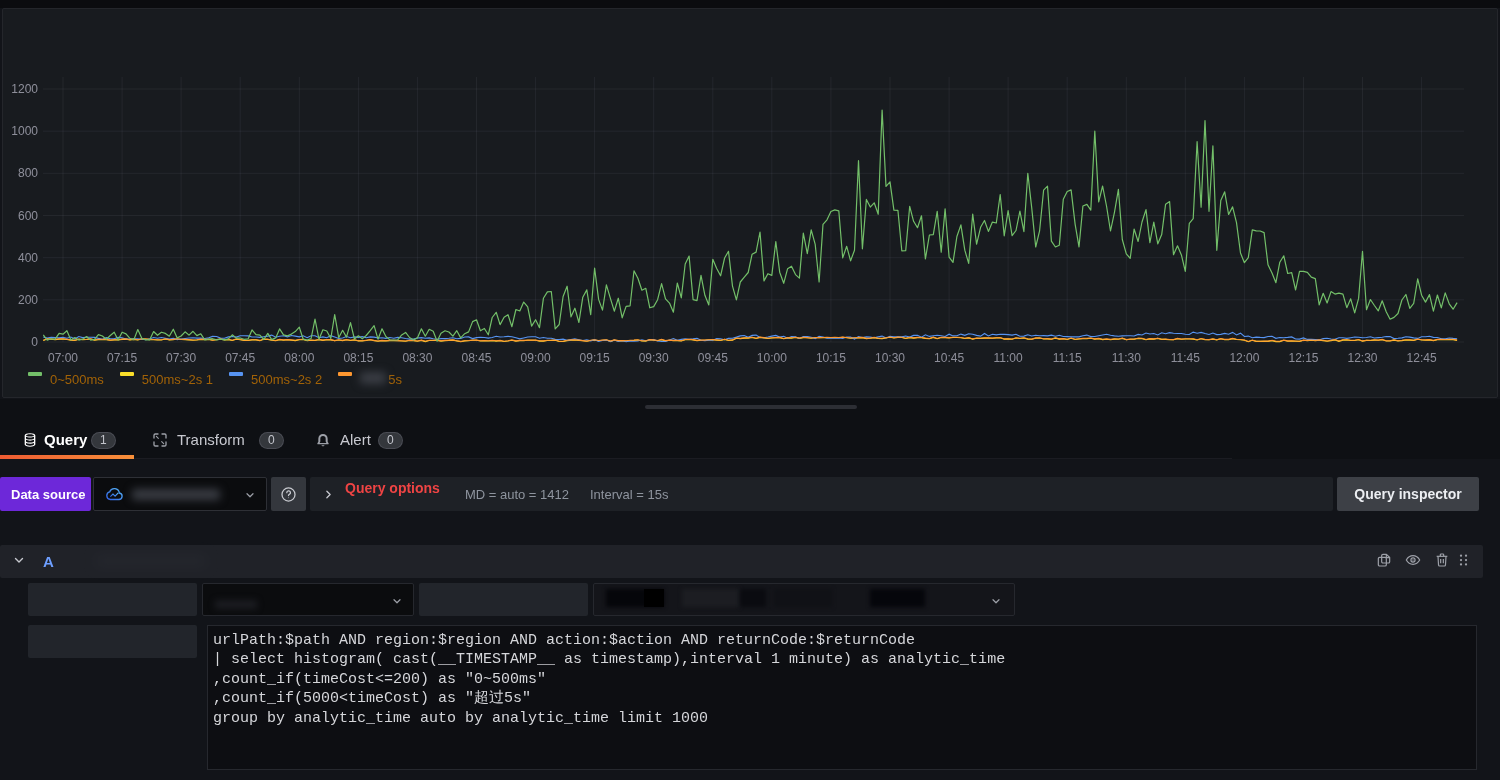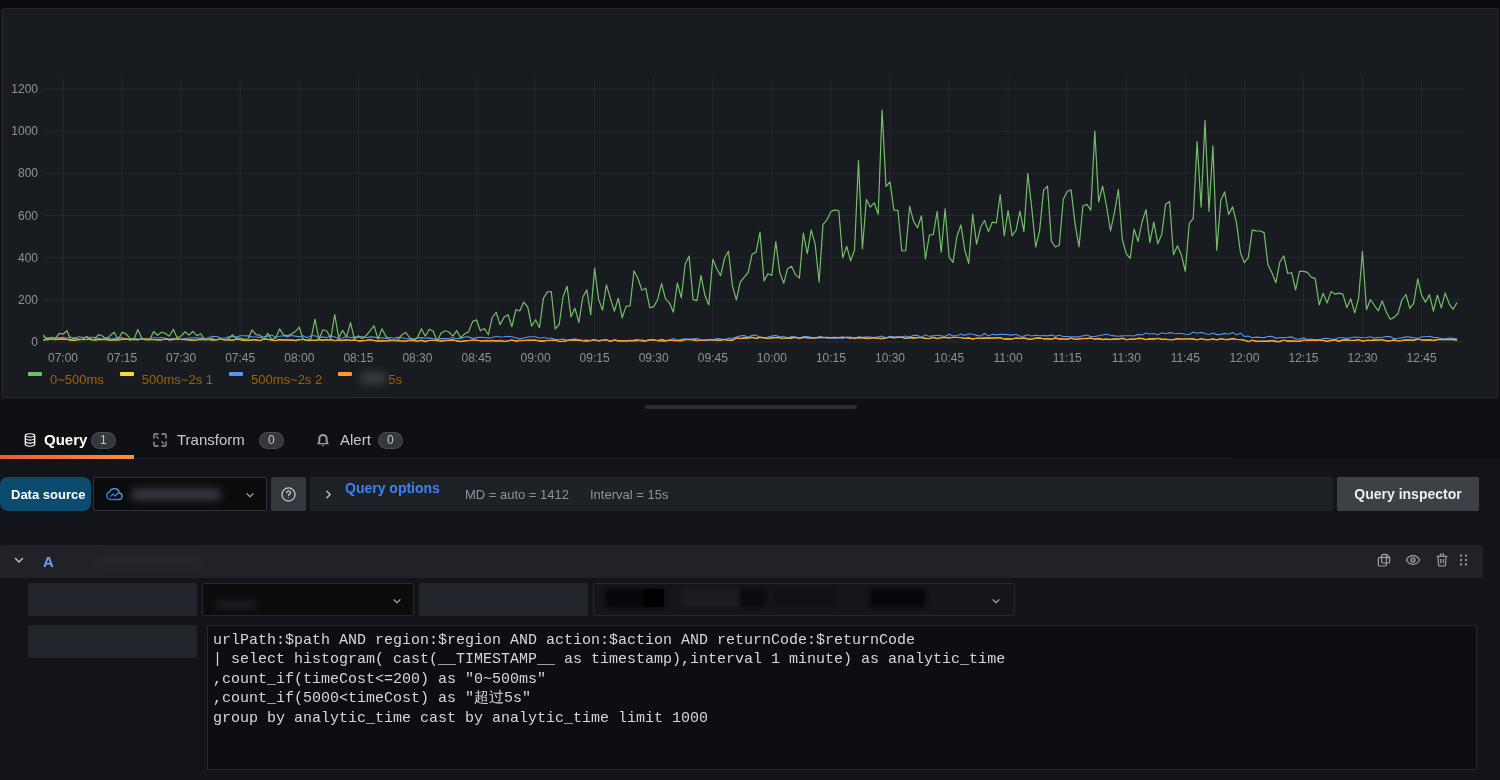--- a/index.html
+++ b/index.html
@@ -6,25 +6,25 @@
 .panel {left:2px;top:8px;width:1496px;height:390px;background:#181b1f;border:1px solid #24262b;border-radius:2px}
 .topstrip {left:0;top:0;width:1500px;height:8px;background:#0b0c0f}
 .midstrip {left:0;top:399px;width:1500px;height:60px;background:#0e1014}
 .legend {left:2px;top:372px;width:1400px;height:18px;display:flex;font-size:13px;color:#a16207}
 .sw {display:inline-block;width:14px;height:4px;border-radius:1px;margin-right:8px}
 .pill {left:645px;top:405px;width:212px;height:4px;border-radius:2px;background:#2c2e34}
 .tabs {left:0;top:420px;width:1232px;height:39px;border-bottom:1px solid rgba(204,204,220,0.07)}
 .tlab {font-size:15px;color:#c8c9d0}
 .badge {position:absolute;top:12px;background:#34373c;border:1px solid rgba(204,204,220,0.15);border-radius:9px;color:#c3c5cc;font-size:12px;height:17px;line-height:15px;padding:0 8px}
 .underline {left:0;top:455px;width:134px;height:4px;background:linear-gradient(90deg,#ee5b32,#f8903a)}
-.dslabel {left:0;top:477px;width:91px;height:34px;background:#0c4a6e;color:#fff;font-weight:700;font-size:13px;display:flex;align-items:center;padding:0 11px;border-radius:8px;white-space:nowrap}
+.dslabel {left:0;top:477px;width:91px;height:34px;background:#6d28d9;color:#fff;font-weight:700;font-size:13px;display:flex;align-items:center;padding:0 11px;border-radius:2px;white-space:nowrap}
 .dsselect {left:93px;top:477px;width:174px;height:34px;background:#0b0c0e;border:1px solid #2e3036;border-radius:2px;display:flex;align-items:center;padding:0 10px;gap:9px}
 .helpbtn {left:271px;top:477px;width:35px;height:34px;background:#34373d;border-radius:2px;display:flex;align-items:center;justify-content:center}
 .qopts {left:310px;top:477px;width:1023px;height:34px;background:#1e2126;border-radius:2px;display:flex;align-items:center;padding:0 12px}
-.qopts .t {color:#3b82f6;font-weight:700;font-size:14px;margin:0 0 12px 10px}
+.qopts .t {color:#ef4444;font-weight:700;font-size:14px;margin:0 0 12px 10px}
 .qopts .g {color:#8e949e;font-size:13px}
 .qinsp {left:1337px;top:477px;width:142px;height:34px;background:#3d4046;border-radius:2px;display:flex;align-items:center;justify-content:center;color:#eceef2;font-weight:700;font-size:14px}
 .arow {left:0;top:545px;width:1483px;height:33px;background:#202228;border-radius:2px}
 .box {background:#22252b;border-radius:2px}
 .blur1 {filter:blur(4px);background:#3a3d44;border-radius:3px}
 .codebox {left:207px;top:625px;width:1270px;height:145px;background:#0d0e12;border:1px solid #26282e;padding:5px 0 0 5px;overflow:hidden}
 .cl {font-family:"Liberation Mono",monospace;font-size:15px;line-height:19.4px;color:#d5d6da;white-space:pre}
 .sel {background:#0b0c0e;border:1px solid #26282e;border-radius:2px}
 .icn {position:absolute;top:50%;transform:translateY(-50%)}
 </style></head><body>
@@ -226,14 +226,14 @@
         <path d="M6 9.5l6 6 6-6"></path>
       </svg></span>
 </div>
 
 <div class="abs box" style="left:28px;top:625px;width:169px;height:33px"></div>
 <div class="abs codebox">
     <div class="cl">urlPath:$path AND region:$region AND action:$action AND returnCode:$returnCode</div>
     <div class="cl">| select histogram( cast(__TIMESTAMP__ as timestamp),interval 1 minute) as analytic_time</div>
     <div class="cl">,count_if(timeCost&lt;=200) as "0~500ms"</div>
     <div class="cl">,count_if(5000&lt;timeCost) as "超过5s"</div>
-    <div class="cl">group by analytic_time cast by analytic_time limit 1000</div>
+    <div class="cl">group by analytic_time auto by analytic_time limit 1000</div>
   </div>
 
 </body></html>

